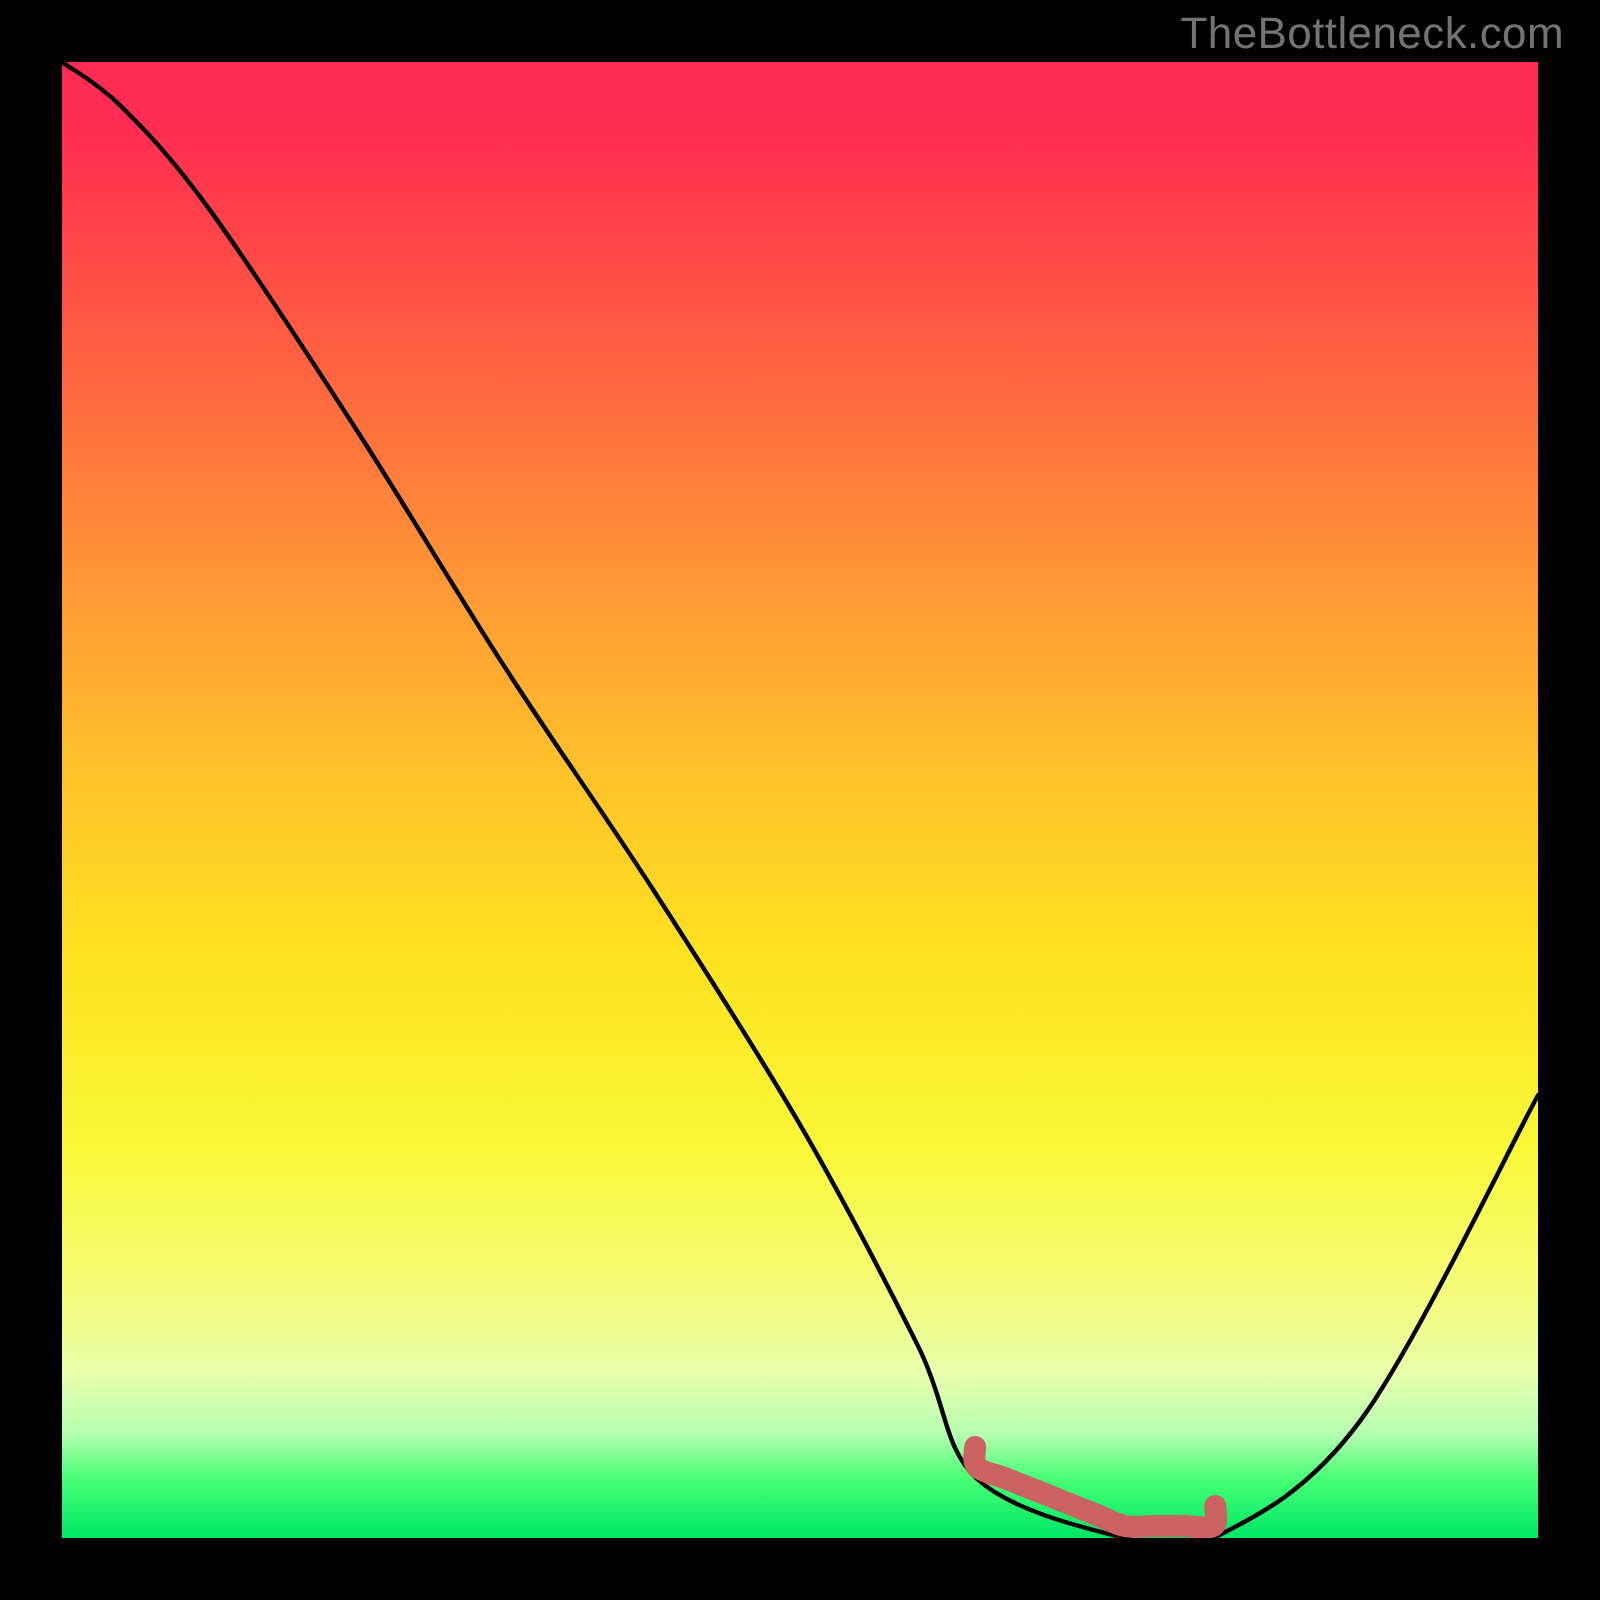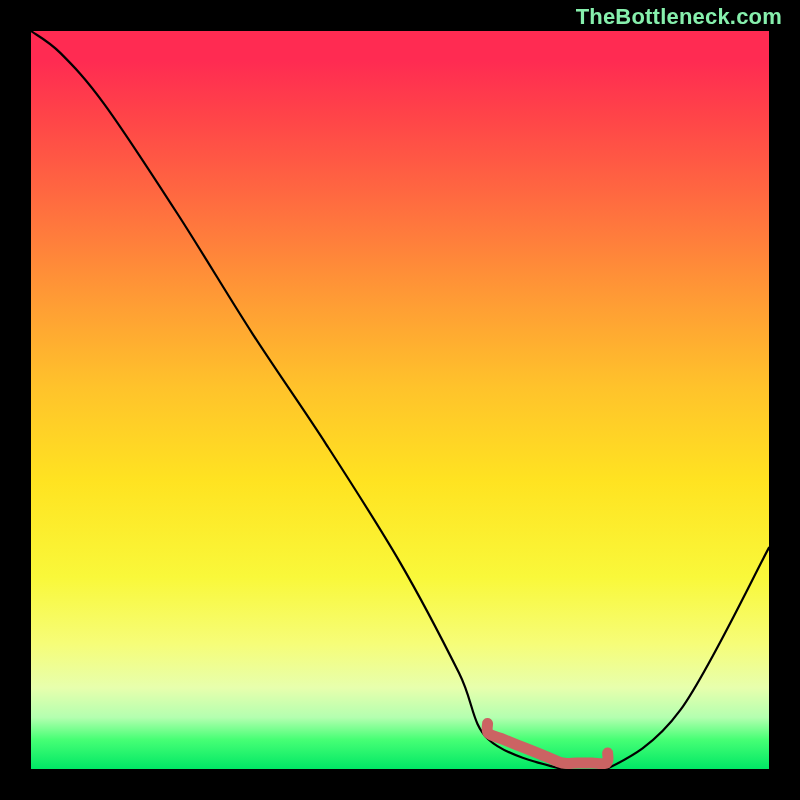--- a/index.html
+++ b/index.html
@@ -9,22 +9,22 @@
     width: 800px;
     height: 800px;
     background: #000;
   }
   .watermark {
     position: absolute;
     top: 4px;
     right: 18px;
     font-family: Arial, Helvetica, sans-serif;
     font-size: 22px;
-    font-weight: 700;
-    color: #86efac;
+    font-weight: 400;
+    color: #737373;
     letter-spacing: 0.2px;
   }
   .plot {
     position: absolute;
     left: 31px;
     top: 31px;
     width: 738px;
     height: 738px;
     overflow: hidden;
   }

